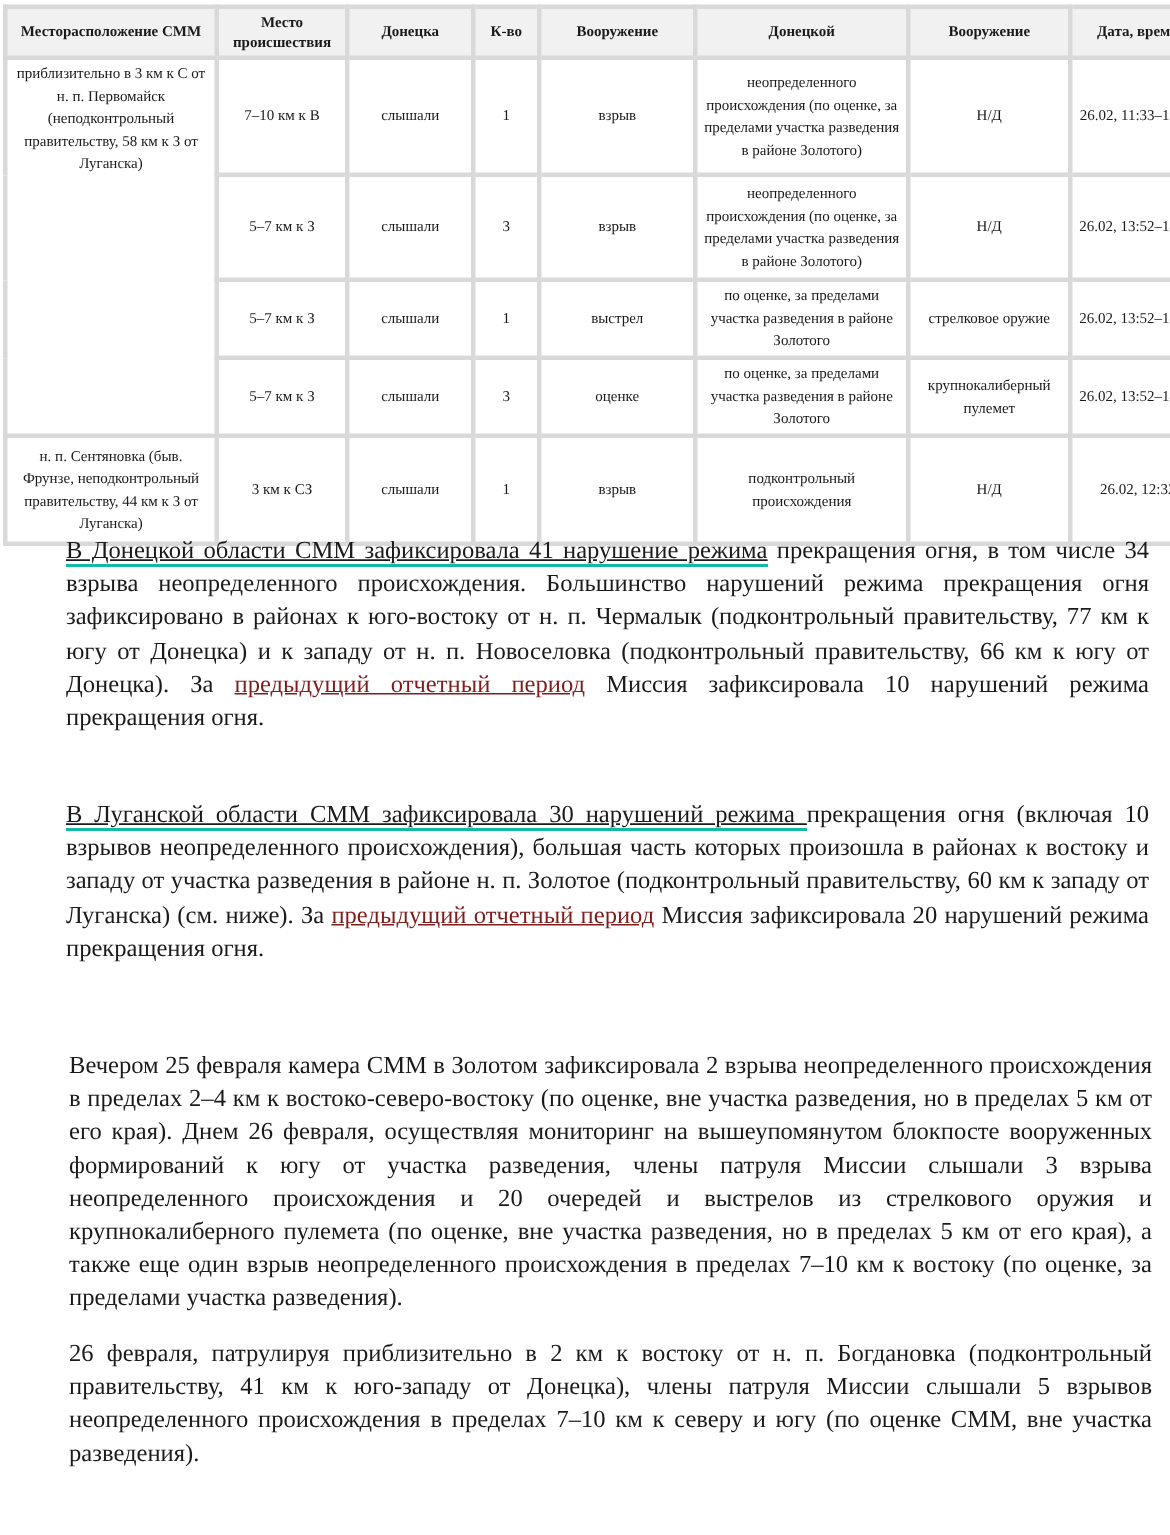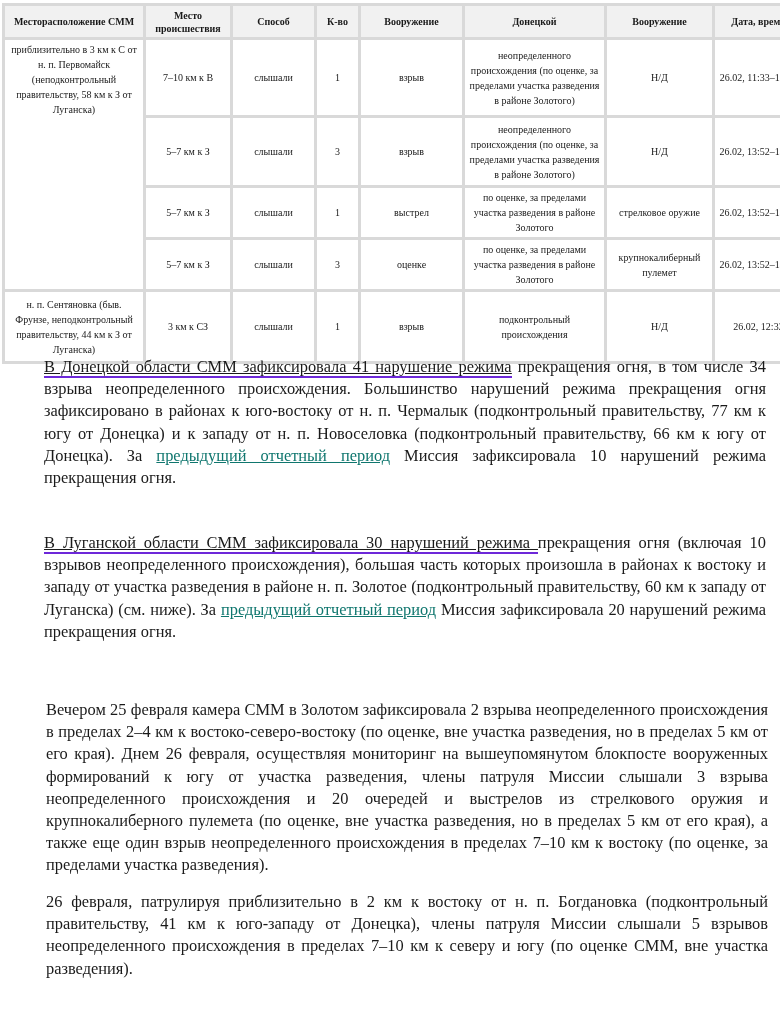--- a/index.html
+++ b/index.html
@@ -18,42 +18,42 @@
     height: 27px; padding: 2px 3px;
   }
   table.report td.num { text-align: center; }
   table.report td.loc { vertical-align: top; }
   .para {
     position: absolute; left: 44px; width: 722px;
     font-size: 16.4px; line-height: 22.2px; text-align: justify;
     color: #1a1a1a;
   }
   .para.p3, .para.p4 { left: 46px; }
-  .hl-wrap { border-bottom: 2px solid #6d28d9; text-decoration: underline; }
-  a.link { color: #0f766e; text-decoration: underline; }
+  .hl-wrap { border-bottom: 2px solid #14b8a6; text-decoration: underline; }
+  a.link { color: #7f1d1d; text-decoration: underline; }
 </style>
 </head>
 <body>
 
 <table class="report">
   <colgroup>
     <col style="width:141px">
       <col style="width:87px">
       <col style="width:84px">
       <col style="width:44px">
     <col style="width:104px">
       <col style="width:142px">
       <col style="width:108px">
       <col style="width:90px">
   </colgroup>
   <thead>
     <tr>
       <th>Месторасположение СММ</th>
       <th>Место происшествия</th>
-      <th>Способ</th>
+      <th>Донецка</th>
       <th>К-во</th>
       <th>Вооружение</th>
       <th>Донецкой</th>
       <th>Вооружение</th>
       <th>Дата, время</th>
     </tr>
   </thead>
   <tbody>
     <tr style="height:78px">
       <td class="loc" rowspan="4">приблизительно в 3 км к С от н. п. Первомайск (неподконтрольный правительству, 58 км к З от Луганска)</td>

